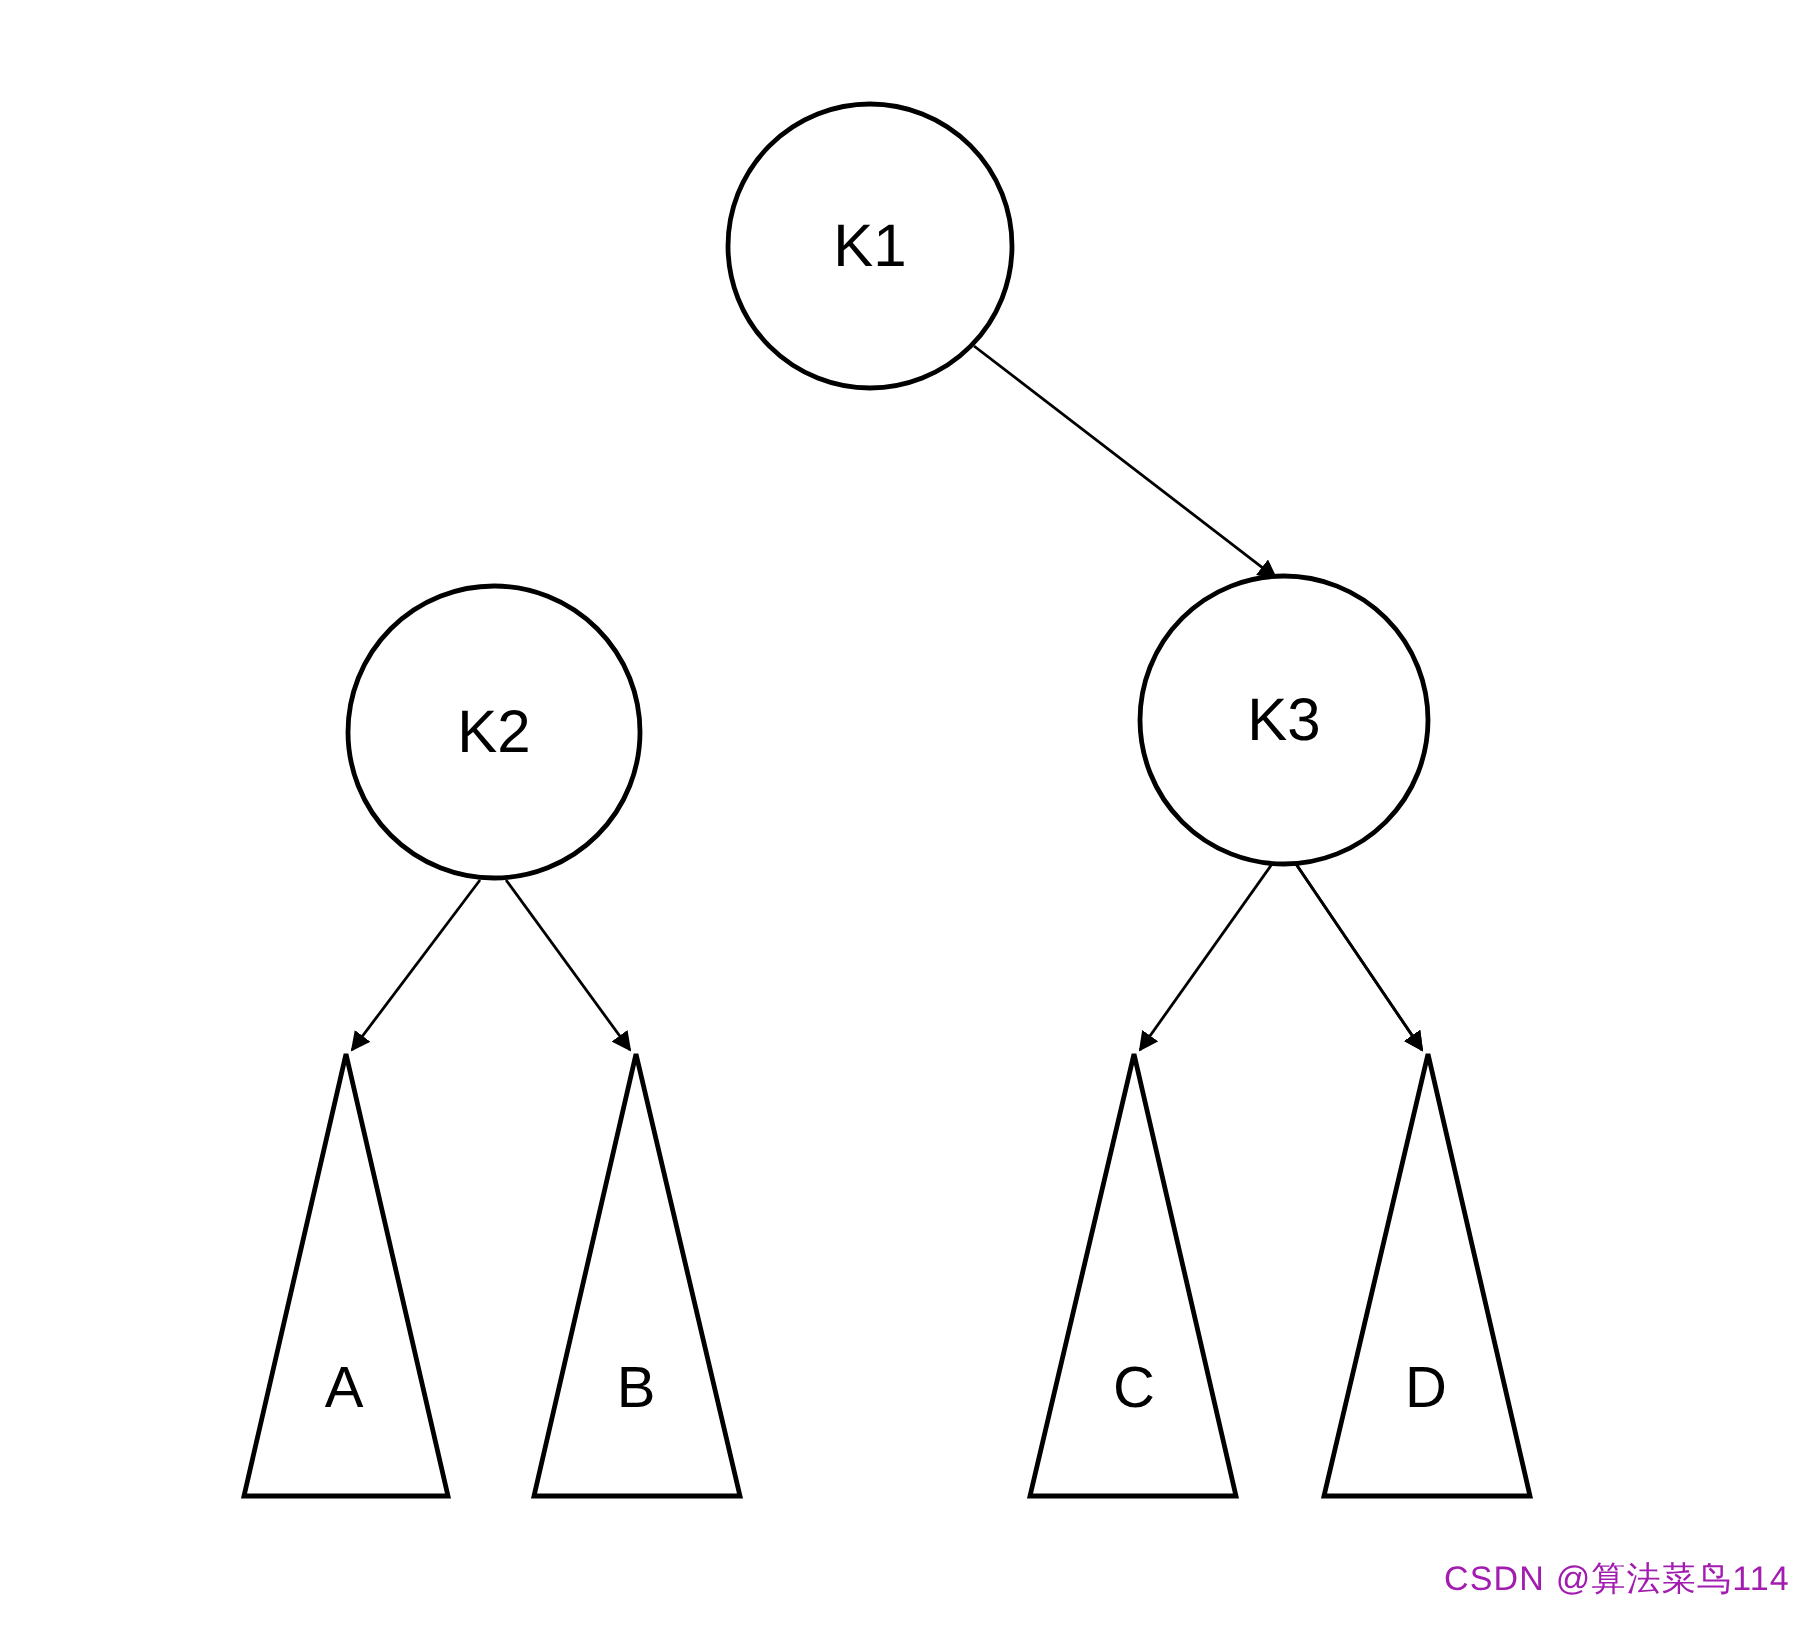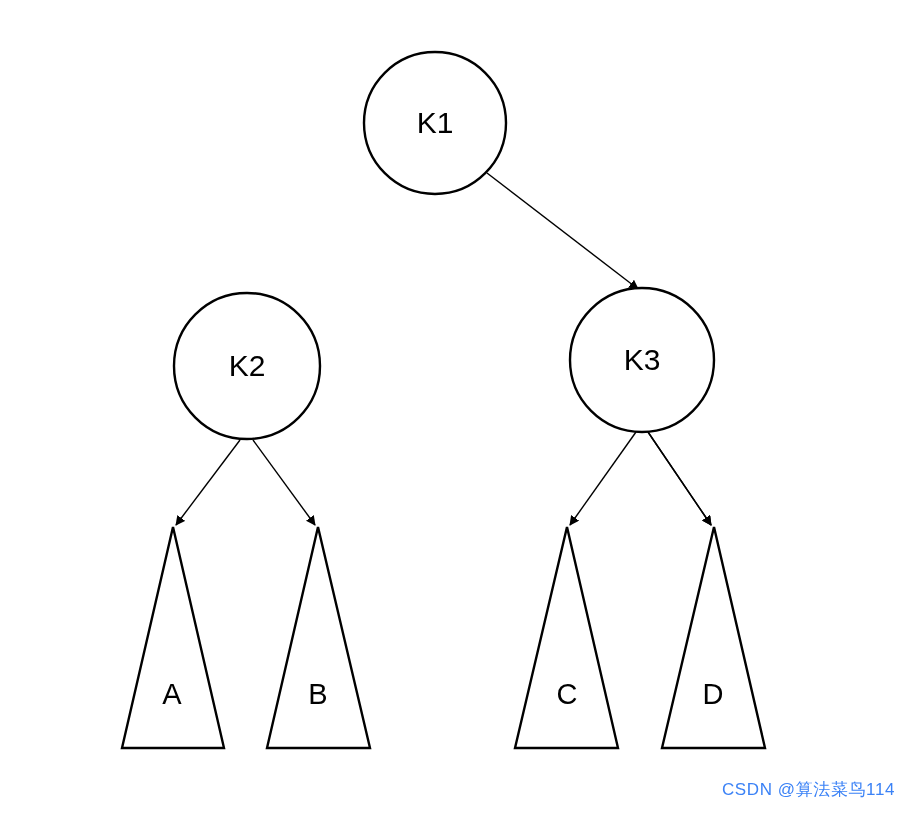--- a/index.html
+++ b/index.html
@@ -115,15 +115,15 @@
 
     <g>
       <text class="subtree-label" x="172" y="696">A</text>
       <text class="subtree-label" x="318" y="696">B</text>
       <text class="subtree-label" x="567" y="696">C</text>
       <text class="subtree-label" x="713" y="696">D</text>
     </g>
 
   </svg>
 
-  <div id="watermark" style="color: #3b82f6;">CSDN @算法菜鸟114</div>
+  <div id="watermark" style="color: #a21caf;">CSDN @算法菜鸟114</div>
 
 </div>
 
 </body></html>

